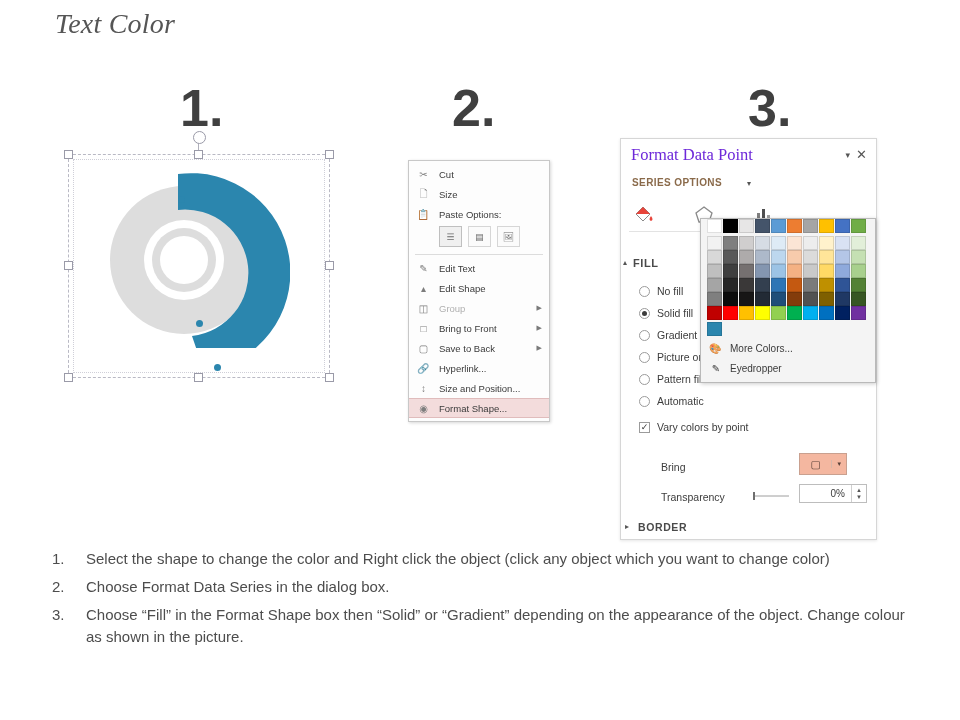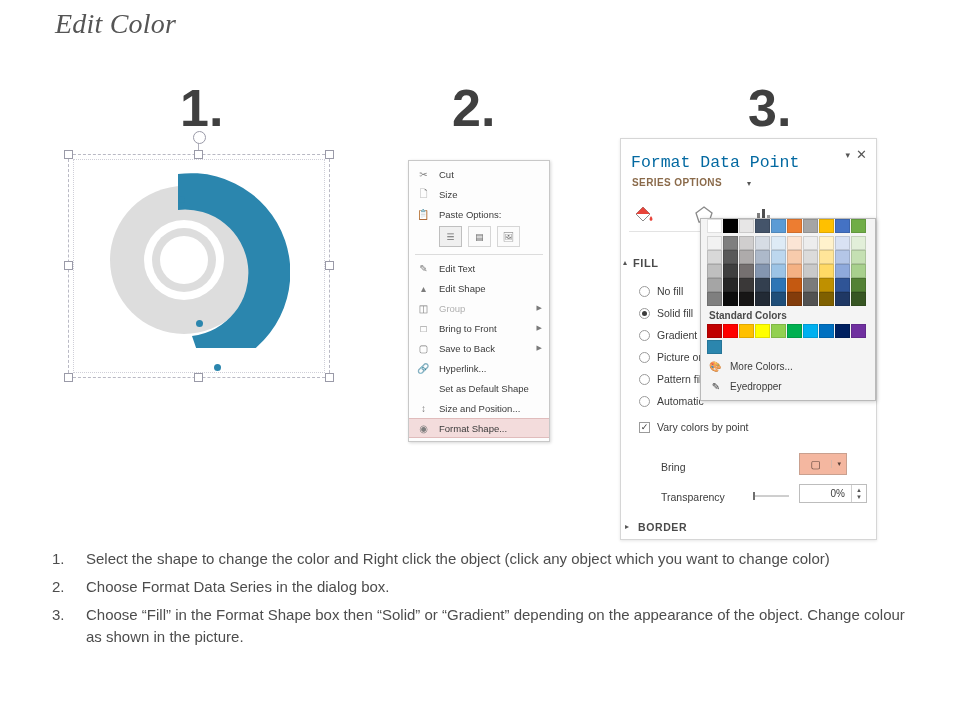--- a/index.html
+++ b/index.html
@@ -212,23 +212,22 @@
     height: 400px;
     background: #ffffff;
     border: 1px solid #d6d6d6;
     box-shadow: 0 1px 3px rgba(0,0,0,0.10);
   }
   #fp-title {
     position: absolute;
     left: 10px;
     top: 6px;
     font-size: 16.5px;
-    color: #0369a1;
-    font-family: Liberation Mono, monospace;
-    margin-top: 8px;
+    color: #6d28d9;
+    font-family: Liberation Serif, serif;
   }
   .fp-close {
     position: absolute;
     top: 8px;
     font-size: 13px;
     color: #555;
   }
   #fp-caret { right: 26px; font-size: 9px; top: 11px; }
   #fp-x { right: 9px; }
   #fp-series {
@@ -494,21 +493,21 @@
   #instructions .ins-num {
     width: 34px;
     flex: none;
     text-align: left;
   }
   #instructions .ins-text { flex: 1; }
 </style>
 </head>
 <body>
 
-<div class="page-title">Edit Color</div>
+<div class="page-title">Text Color</div>
 
 <div class="step-num" id="step-num-1">1.</div>
 <div class="step-num" id="step-num-2">2.</div>
 <div class="step-num" id="step-num-3">3.</div>
 
 <div id="panel-shape">
   <div class="sel-frame"></div>
   <div class="sel-frame-inner"></div>
 
   <div class="rot-stem" style="left:136px; top:-6px;"></div>
@@ -575,23 +574,20 @@
     <span class="arrow">▶</span>
   </div>
   <div class="row">
     <span class="mi-icon">▢</span>
     <span>Save to Back</span>
     <span class="arrow">▶</span>
   </div>
   <div class="row">
     <span class="mi-icon">🔗</span>
     <span>Hyperlink...</span>
-  </div>
-  <div class="row">
-    <span>Set as Default Shape</span>
   </div>
   <div class="row">
     <span class="mi-icon">↕</span>
     <span>Size and Position...</span>
   </div>
   <div class="row highlight">
     <span class="mi-icon">◉</span>
     <span>Format Shape...</span>
   </div>
 </div>
@@ -749,21 +745,20 @@
       <div class="swatch" style="background: rgb(12, 12, 12);"></div>
       <div class="swatch" style="background: rgb(23, 22, 22);"></div>
       <div class="swatch" style="background: rgb(34, 42, 53);"></div>
       <div class="swatch" style="background: rgb(31, 78, 121);"></div>
       <div class="swatch" style="background: rgb(131, 60, 11);"></div>
       <div class="swatch" style="background: rgb(82, 82, 82);"></div>
       <div class="swatch" style="background: rgb(127, 96, 0);"></div>
       <div class="swatch" style="background: rgb(31, 56, 100);"></div>
       <div class="swatch" style="background: rgb(55, 86, 35);"></div>
     </div>
-  <div class="cp-hdr">Standard Colors</div>
   <div class="std-grid" id="standard-row">
       <div class="swatch" style="background: rgb(192, 0, 0);"></div>
       <div class="swatch" style="background: rgb(255, 0, 0);"></div>
       <div class="swatch" style="background: rgb(255, 192, 0);"></div>
       <div class="swatch" style="background: rgb(255, 255, 0);"></div>
       <div class="swatch" style="background: rgb(146, 208, 80);"></div>
       <div class="swatch" style="background: rgb(0, 176, 80);"></div>
       <div class="swatch" style="background: rgb(0, 176, 240);"></div>
       <div class="swatch" style="background: rgb(0, 112, 192);"></div>
       <div class="swatch" style="background: rgb(0, 32, 96);"></div>

